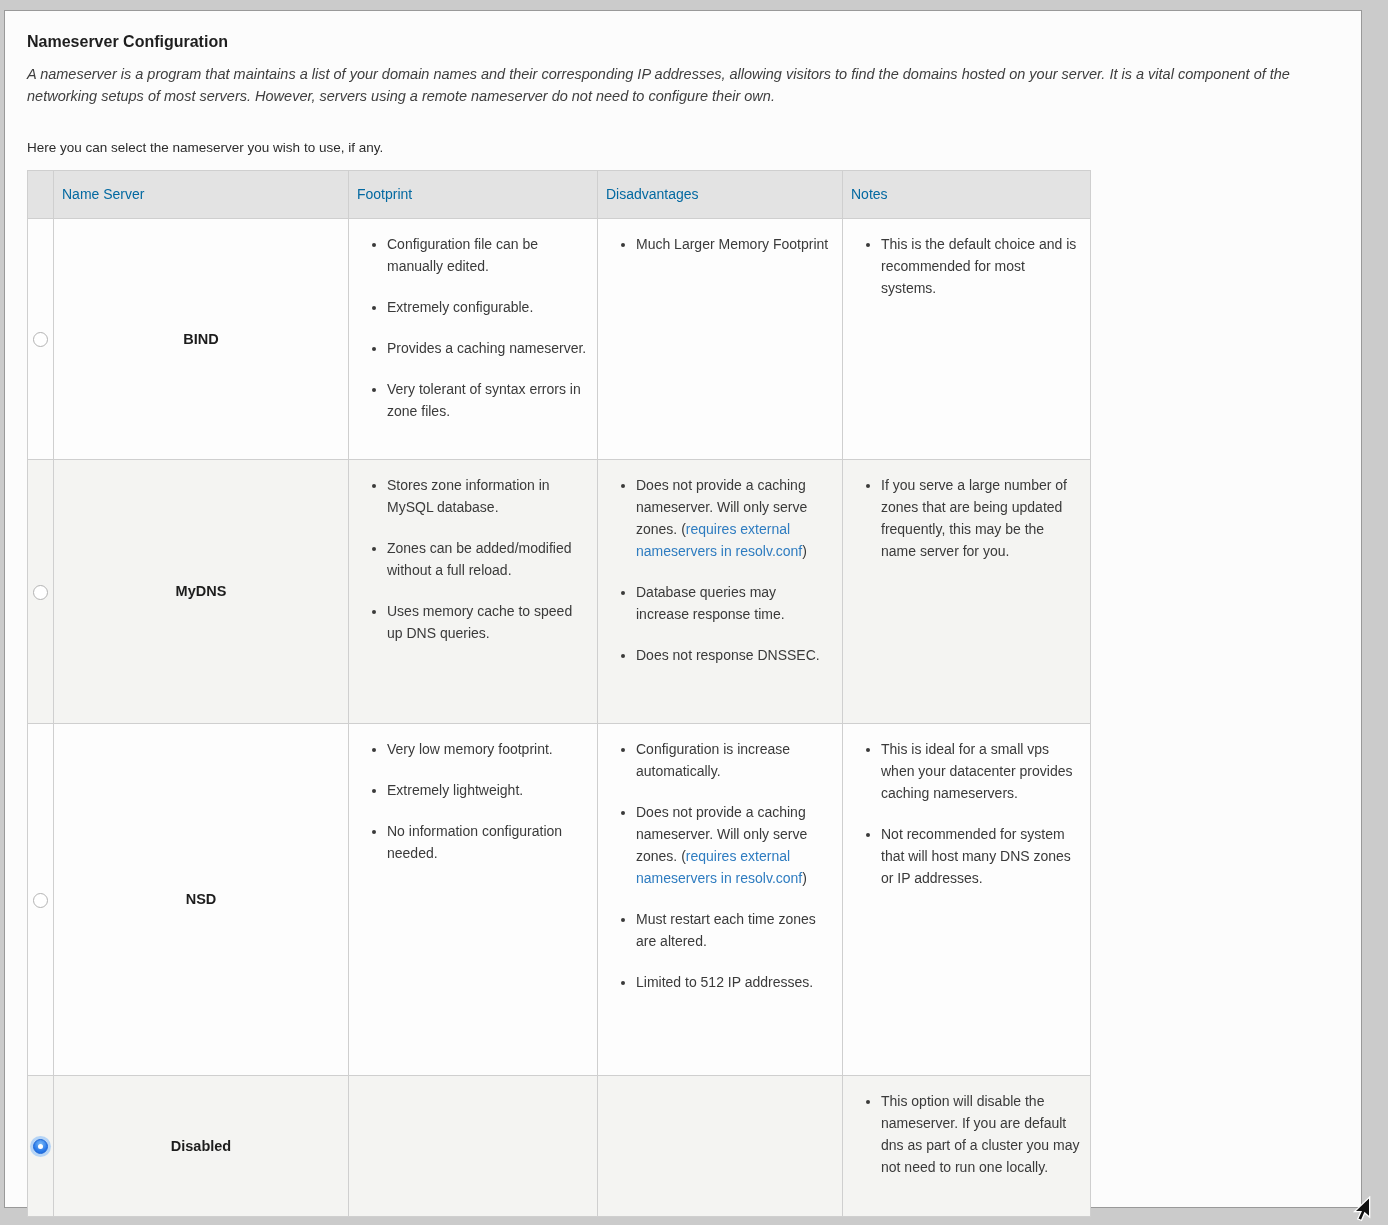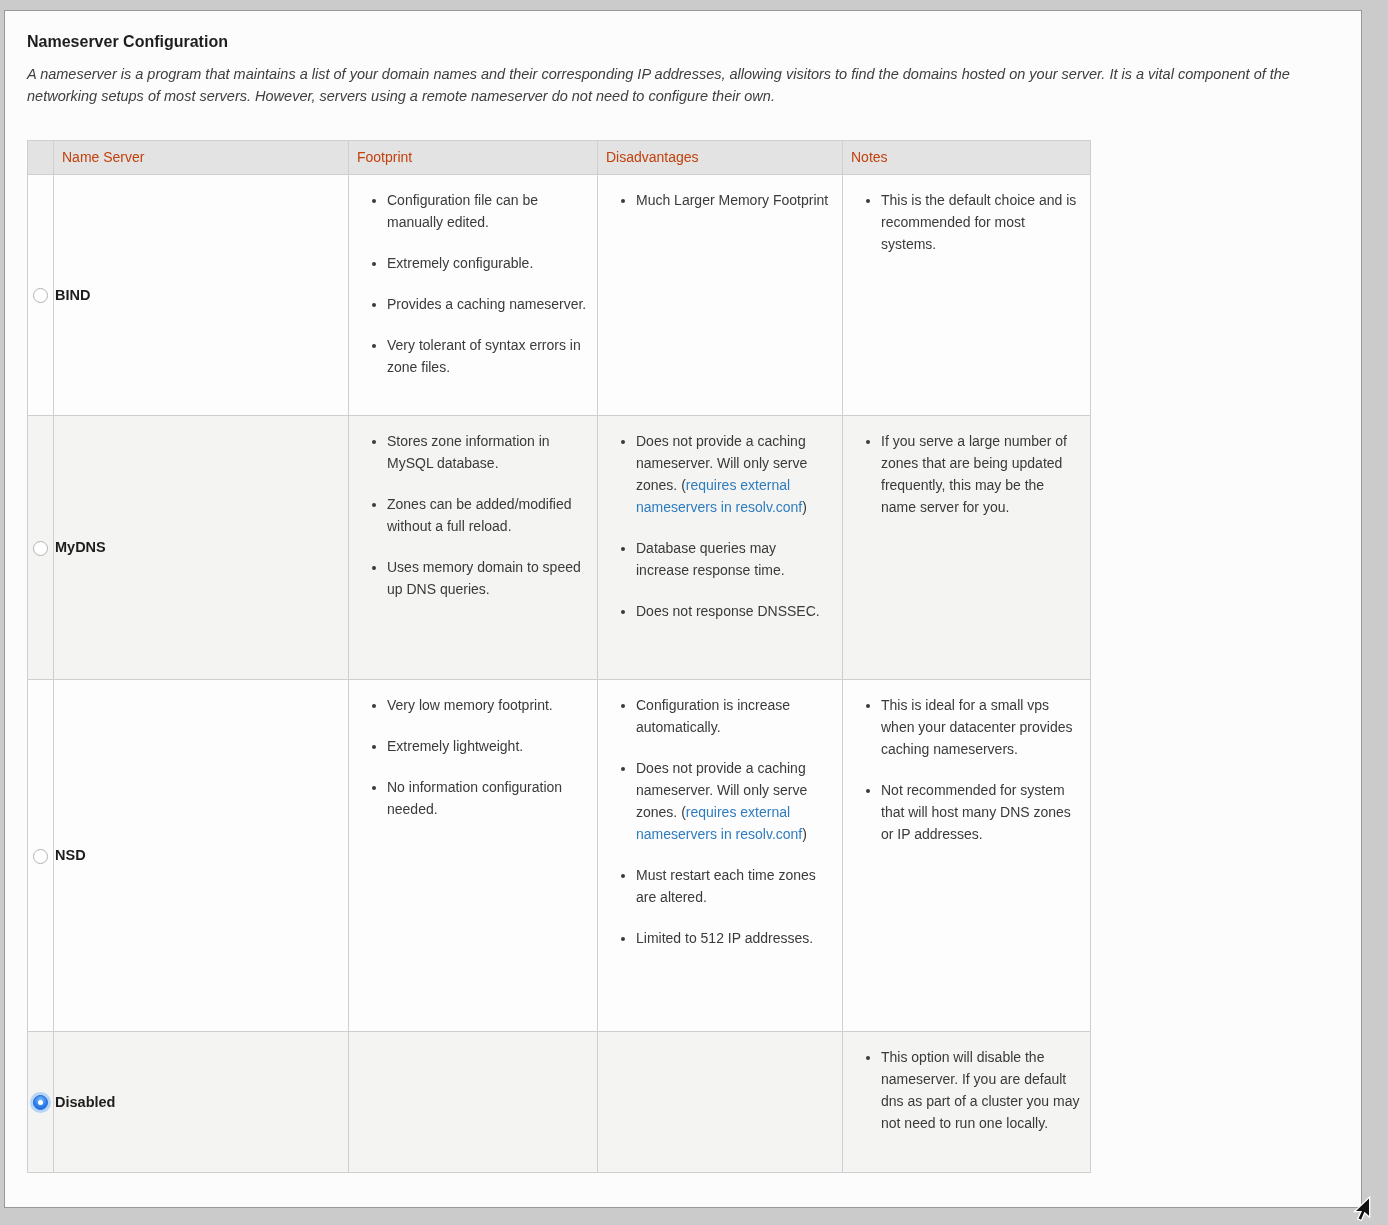--- a/index.html
+++ b/index.html
@@ -45,41 +45,41 @@
   }
   table.ns-table {
     border-collapse: collapse;
     width: 1063px;
     background: #fdfdfd;
     table-layout: fixed;
   }
   .ns-table th, .ns-table td { border: 1px solid var(--border); }
   .ns-table thead th {
     background: var(--header-bg);
-    height: 34px;
+    height: 48px;
     font-size: 14px;
     font-weight: normal;
-    color: #c2410c;
+    color: #0369a1;
     text-align: left;
     padding: 0 0 0 8px;
   }
   .ns-table tbody tr:nth-child(even) td { background: var(--stripe-bg); }
   .ns-table tbody tr:nth-child(1) { height: 241px; }
   .ns-table tbody tr:nth-child(2) { height: 264px; }
   .ns-table tbody tr:nth-child(3) { height: 352px; }
   .ns-table tbody tr:nth-child(4) { height: 141px; }
   .ns-table td { vertical-align: top; }
   td.radio-cell {
     vertical-align: middle;
     text-align: center;
     padding: 0;
   }
   td.name-cell {
     vertical-align: middle;
-    text-align: left;
+    text-align: center;
     font-weight: bold;
     font-size: 14.5px;
     color: #1d1d1d;
   }
   td.list-cell {
     padding: 14px 10px 6px 8px;
     font-size: 14px;
     color: #3a3a3a;
   }
   ul.cell-list { margin: 0; padding: 0 0 0 30px; }
@@ -119,20 +119,21 @@
     transform: scaleX(-1);
     pointer-events: none;
   }
 </style>
 </head>
 <body>
 
 <div class="panel">
   <h1 class="page-title">Nameserver Configuration</h1>
   <p class="page-desc">A nameserver is a program that maintains a list of your domain names and their corresponding IP addresses, allowing visitors to find the domains hosted on your server. It is a vital component of the networking setups of most servers. However, servers using a remote nameserver do not need to configure their own.</p>
+  <p class="page-instruction">Here you can select the nameserver you wish to use, if any.</p>
 
   <table class="ns-table">
     <colgroup>
       <col style="width:26px">
       <col style="width:295px">
       <col style="width:249px">
       <col style="width:245px">
       <col style="width:248px">
     </colgroup>
     <thead>
@@ -167,21 +168,21 @@
             </ul>
           </td>
         </tr>
         <tr>
           <td class="radio-cell"><span class="radio"></span></td>
           <td class="name-cell"><span class="ns-name">MyDNS</span></td>
           <td class="list-cell">
             <ul class="cell-list">
               <li>Stores zone information in MySQL database.</li>
               <li>Zones can be added/modified without a full reload.</li>
-              <li>Uses memory domain to speed up DNS queries.</li>
+              <li>Uses memory cache to speed up DNS queries.</li>
             </ul>
           </td>
           <td class="list-cell">
             <ul class="cell-list">
               <li>Does not provide a caching nameserver. Will only serve zones. (<a class="link">requires external nameservers in resolv.conf</a>)</li>
               <li>Database queries may increase response time.</li>
               <li>Does not response DNSSEC.</li>
             </ul>
           </td>
           <td class="list-cell">

